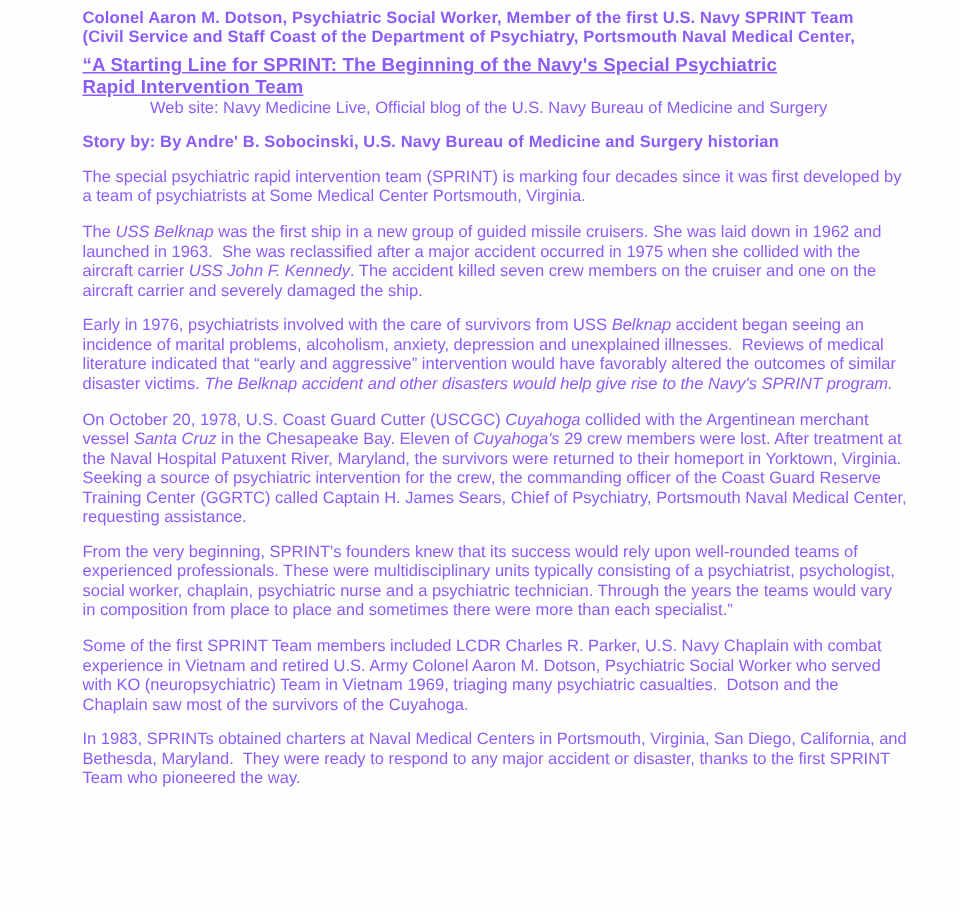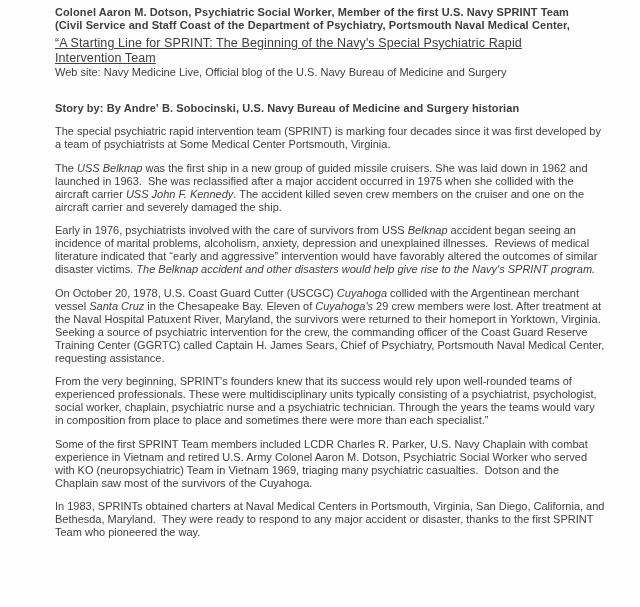--- a/index.html
+++ b/index.html
@@ -8,55 +8,56 @@
     background: #ffffff;
   }
   .page {
     position: relative;
     width: 640px;
     height: 607px;
     background: #fefefe;
     box-sizing: border-box;
     padding: 6px 30px 0 55px;
     overflow: hidden;
-    color: #404040;
+    color: #8b5cf6;
   }
   .credit {
     font-family: "Liberation Sans", sans-serif;
     font-size: 11px;
     line-height: 13px;
     font-weight: 600;
     letter-spacing: 0.1px;
   }
   .credit .credit-line {
     white-space: nowrap;
   }
   .doc-title {
     font-family: "Liberation Sans", sans-serif;
     font-size: 12.5px;
     line-height: 14.5px;
-    font-weight: 400;
+    font-weight: 700;
     text-decoration: underline;
     max-width: 490px;
     margin-top: 4px;
     letter-spacing: 0.1px;
   }
   .web-line {
     font-family: "Liberation Sans", sans-serif;
     font-size: 11px;
     line-height: 13px;
     font-weight: 400;
     margin-top: 1px;
+    margin-left: 45px;
   }
   .story-line {
     font-family: "Liberation Sans", sans-serif;
     font-size: 11px;
     line-height: 13px;
     font-weight: 700;
-    margin-top: 23px;
+    margin-top: 10px;
     letter-spacing: 0.1px;
   }
   .body-text {
     margin-top: 10px;
   }
   .para {
     font-family: "Liberation Sans", sans-serif;
     font-size: 11px;
     line-height: 13px;
     font-weight: 400;

